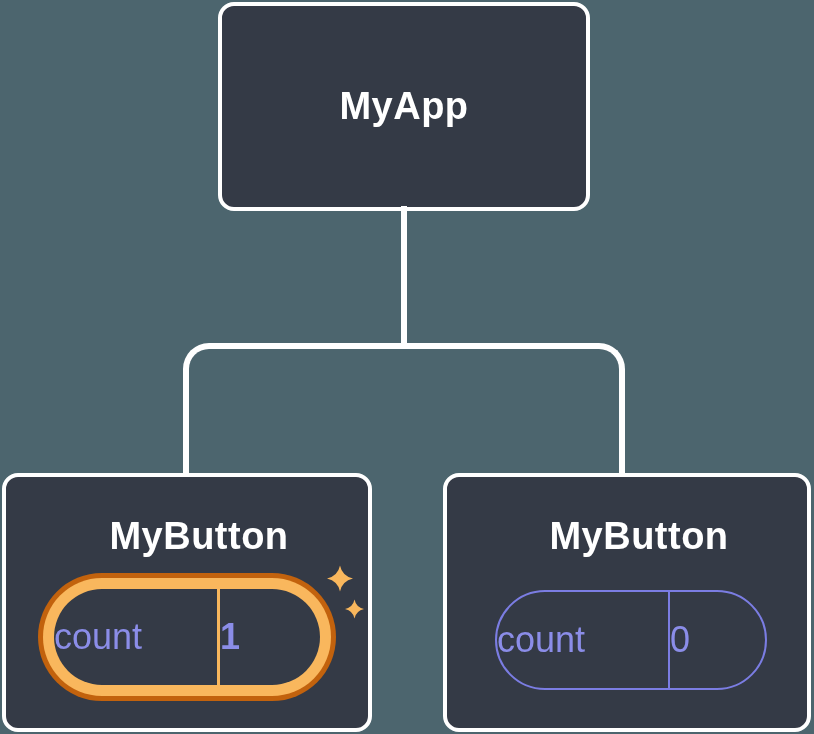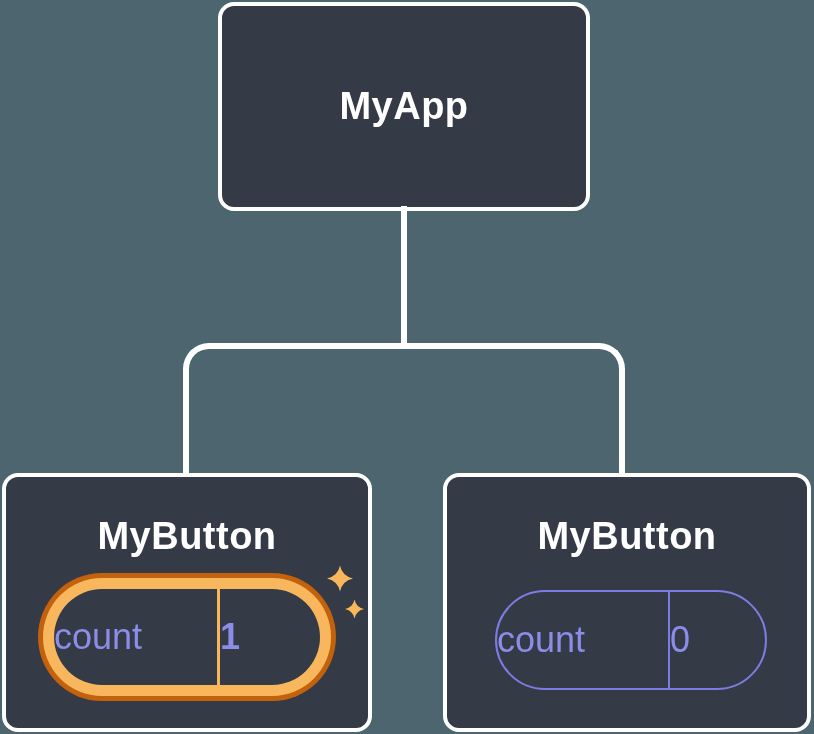--- a/index.html
+++ b/index.html
@@ -50,21 +50,21 @@
     border-left: 6px solid #FFFFFF;
     border-right: 6px solid #FFFFFF;
     border-radius: 26px 26px 0 0;
     background: transparent;
   }
   
   .child-left  { left: 2px;   top: 473px; width: 370px; height: 259px; }
   .child-right { left: 443px; top: 473px; width: 368px; height: 259px; }
   .child-title {
     position: absolute;
-    left: 0; top: 38px;
+    left: 12px; top: 38px;
     width: 100%;
     text-align: center;
   }
   
   .pill-hl-outer {
     position: absolute;
     left: 32px; top: 96px;
     width: 298px; height: 128px;
     box-sizing: border-box;
     background: #C2620D;

